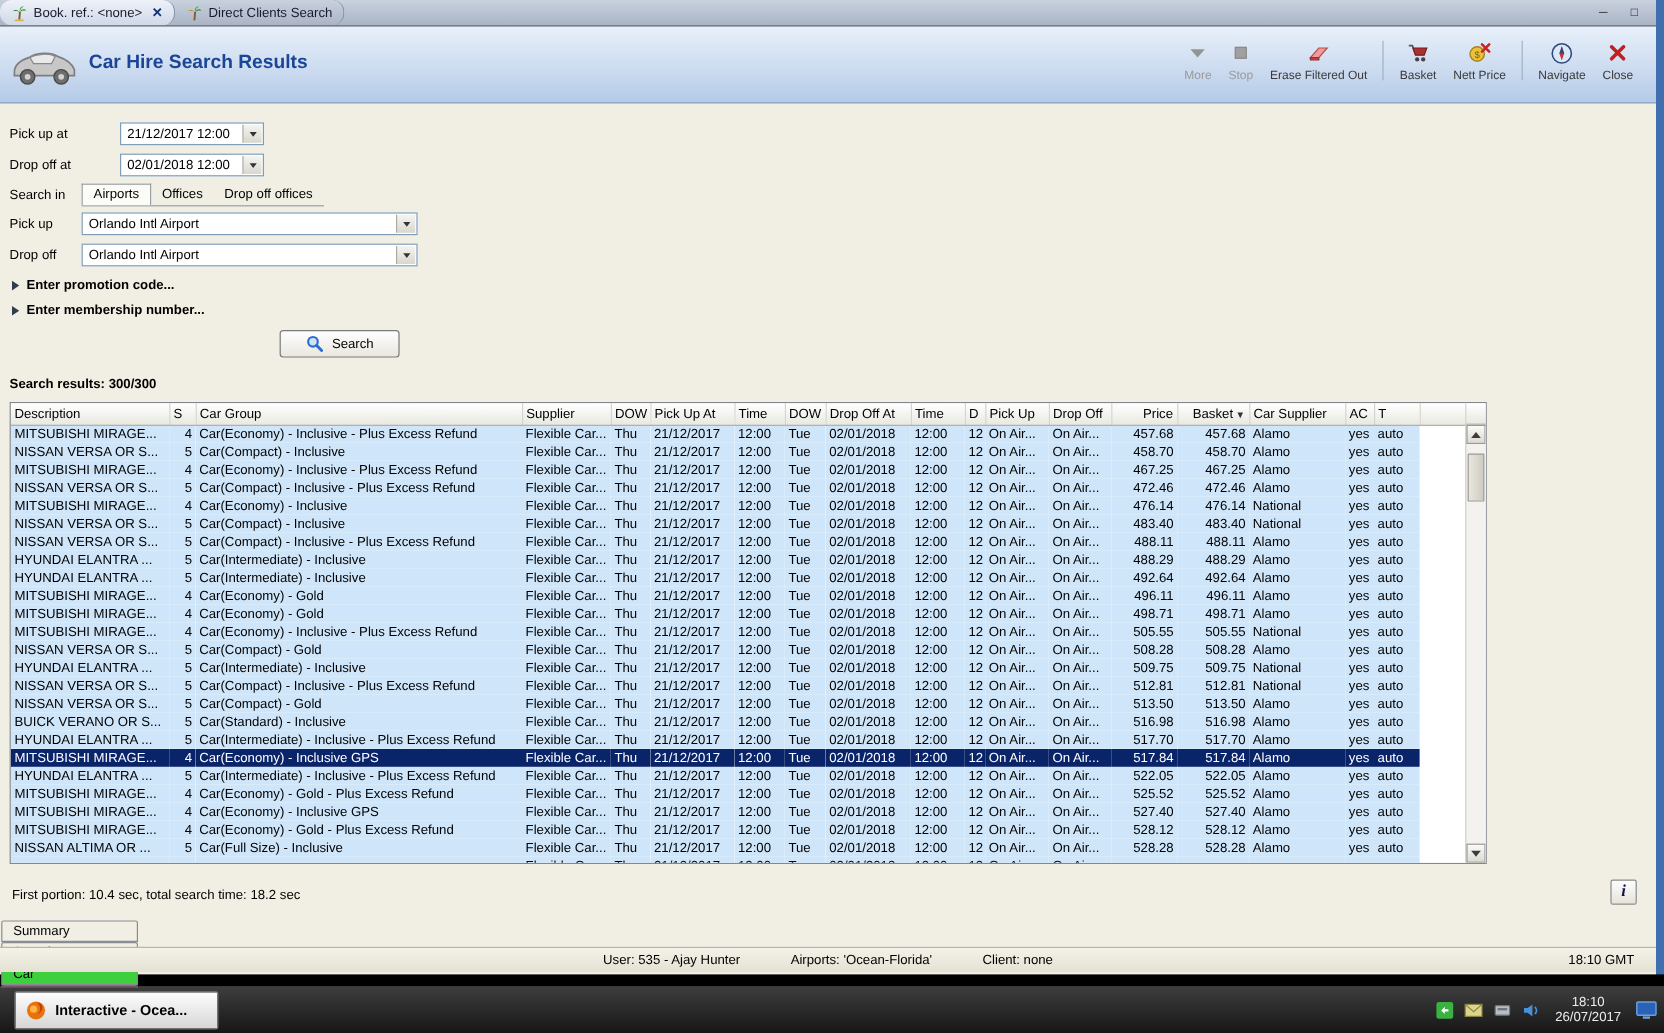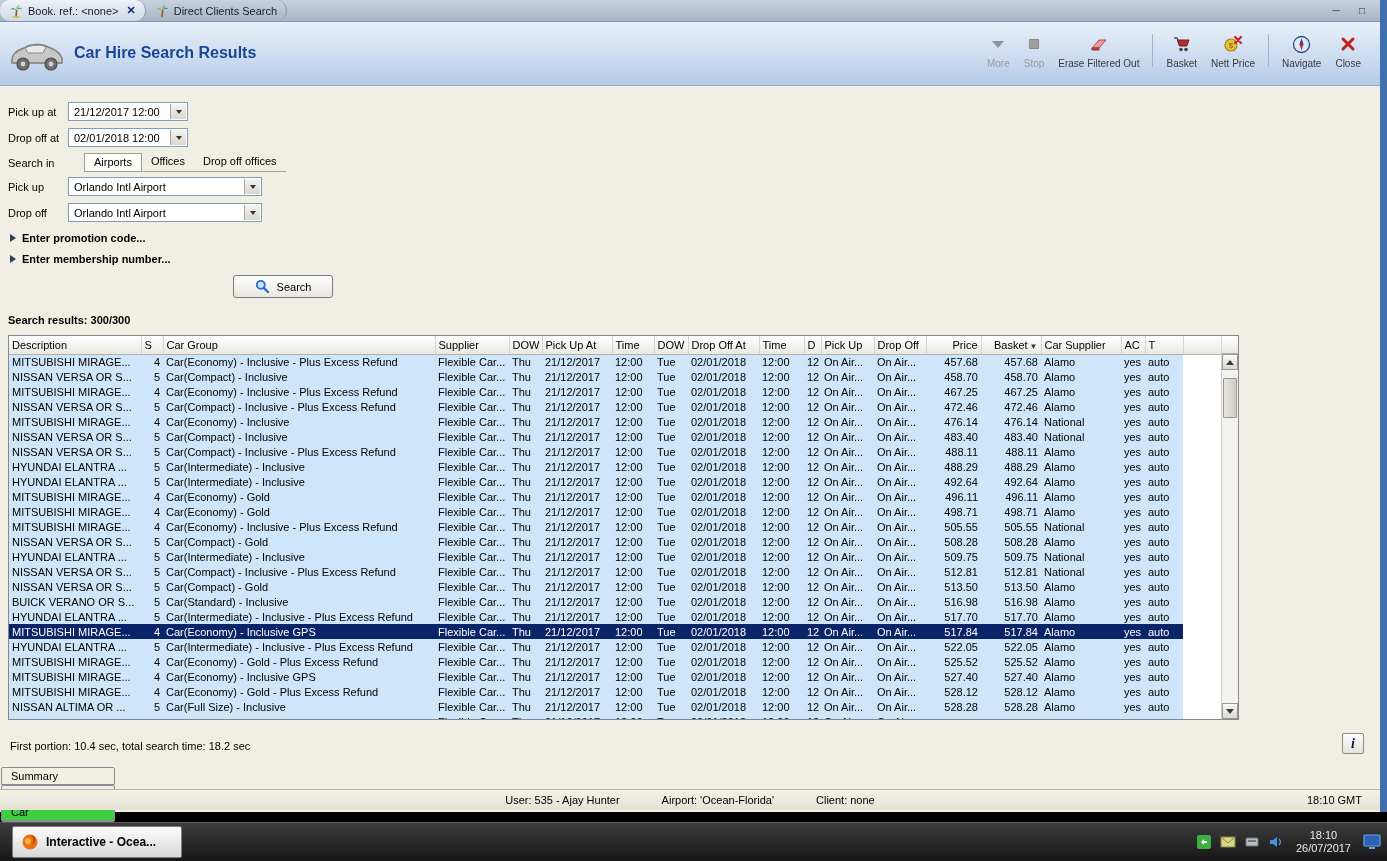--- a/index.html
+++ b/index.html
@@ -33,27 +33,27 @@
   .tb-sep { width:1px; background:#9fb2c9; margin:4px 6px; align-self:stretch; }
   .tri-down-big { width:0;height:0;border-left:6px solid transparent;border-right:6px solid transparent;border-top:7px solid #949494; }
   .stop-square { width:10px;height:10px;background:#a0a0a0;border:1px solid #8a8a8a; }
 
   
   .content { position:absolute; top:86px; left:0; width:1380px; height:726px; background:#f1efe3; }
 
   .frow { position:absolute; left:8px; display:flex; align-items:center; }
   .flabel { width:60px; }
   .combo { position:relative; border:1px solid #7f9db9; background:#fff; height:19px; display:flex; align-items:center; padding:0 20px 0 5px; }
-  .combo.w120 { width:120px; }
-  .combo.w238 { width:194px; }
+  .combo.w120 { width:120px;margin-left:32px; }
+  .combo.w238 { width:280px; }
   .combo-btn { position:absolute; right:1px; top:1px; bottom:1px; width:16px;
     background:linear-gradient(#f4f4f2,#d9d7cd); border-left:1px solid #a8a89e; display:flex; align-items:center; justify-content:center; }
   .tri-down { width:0;height:0;border-left:3.5px solid transparent;border-right:3.5px solid transparent;border-top:4px solid #333; }
 
-  .si-tabs { display:flex; align-items:flex-start; border-bottom:1px solid #9aa0a8;margin-left:16px; }
+  .si-tabs { display:flex; align-items:center; border-bottom:1px solid #9aa0a8; }
   .si-tab { padding:2px 9px 3px; }
   .si-tab.active { background:#fcfcf7; border:1px solid #9aa0a8; border-bottom:none; }
 
   .expander { position:absolute; left:10px; display:flex; align-items:center; gap:6px; font-weight:bold; }
   .exp-arrow { width:0;height:0;border-top:4px solid transparent;border-bottom:4px solid transparent;border-left:6px solid #2e3e4e; }
 
   .search-btn { position:absolute; left:233px; top:189px; width:100px; height:23px;
     border:1px solid #7b7b7b; border-radius:3px; background:linear-gradient(#fefefe,#e9e7df);
     display:flex; align-items:center; justify-content:center; gap:7px; }
 
@@ -881,21 +881,21 @@
     <div class="bottom-tabs">
       <div class="btab">Summary</div>
       <div class="btab">Search</div>
       <div class="btab" style="background: rgb(62, 207, 62); color: rgb(0, 0, 0);">Car</div>
       <div class="btab" style="background: #be185d; color: rgb(255, 255, 255); padding-left: 48px;">Car MCO</div>
       <div class="btab">Financial Summary</div>
     </div>
 
     <div class="statusbar">
       <span>User: 535 - Ajay Hunter</span>
-      <span>Airport: 'Ocean-Florida'</span>
+      <span>Airports: 'Ocean-Florida'</span>
       <span>Client: none</span>
       <span class="status-time">18:10 GMT</span>
     </div>
 
   </div>
 </div>
 
 <div class="blue-edge"></div>
 
 <div class="taskbar">

